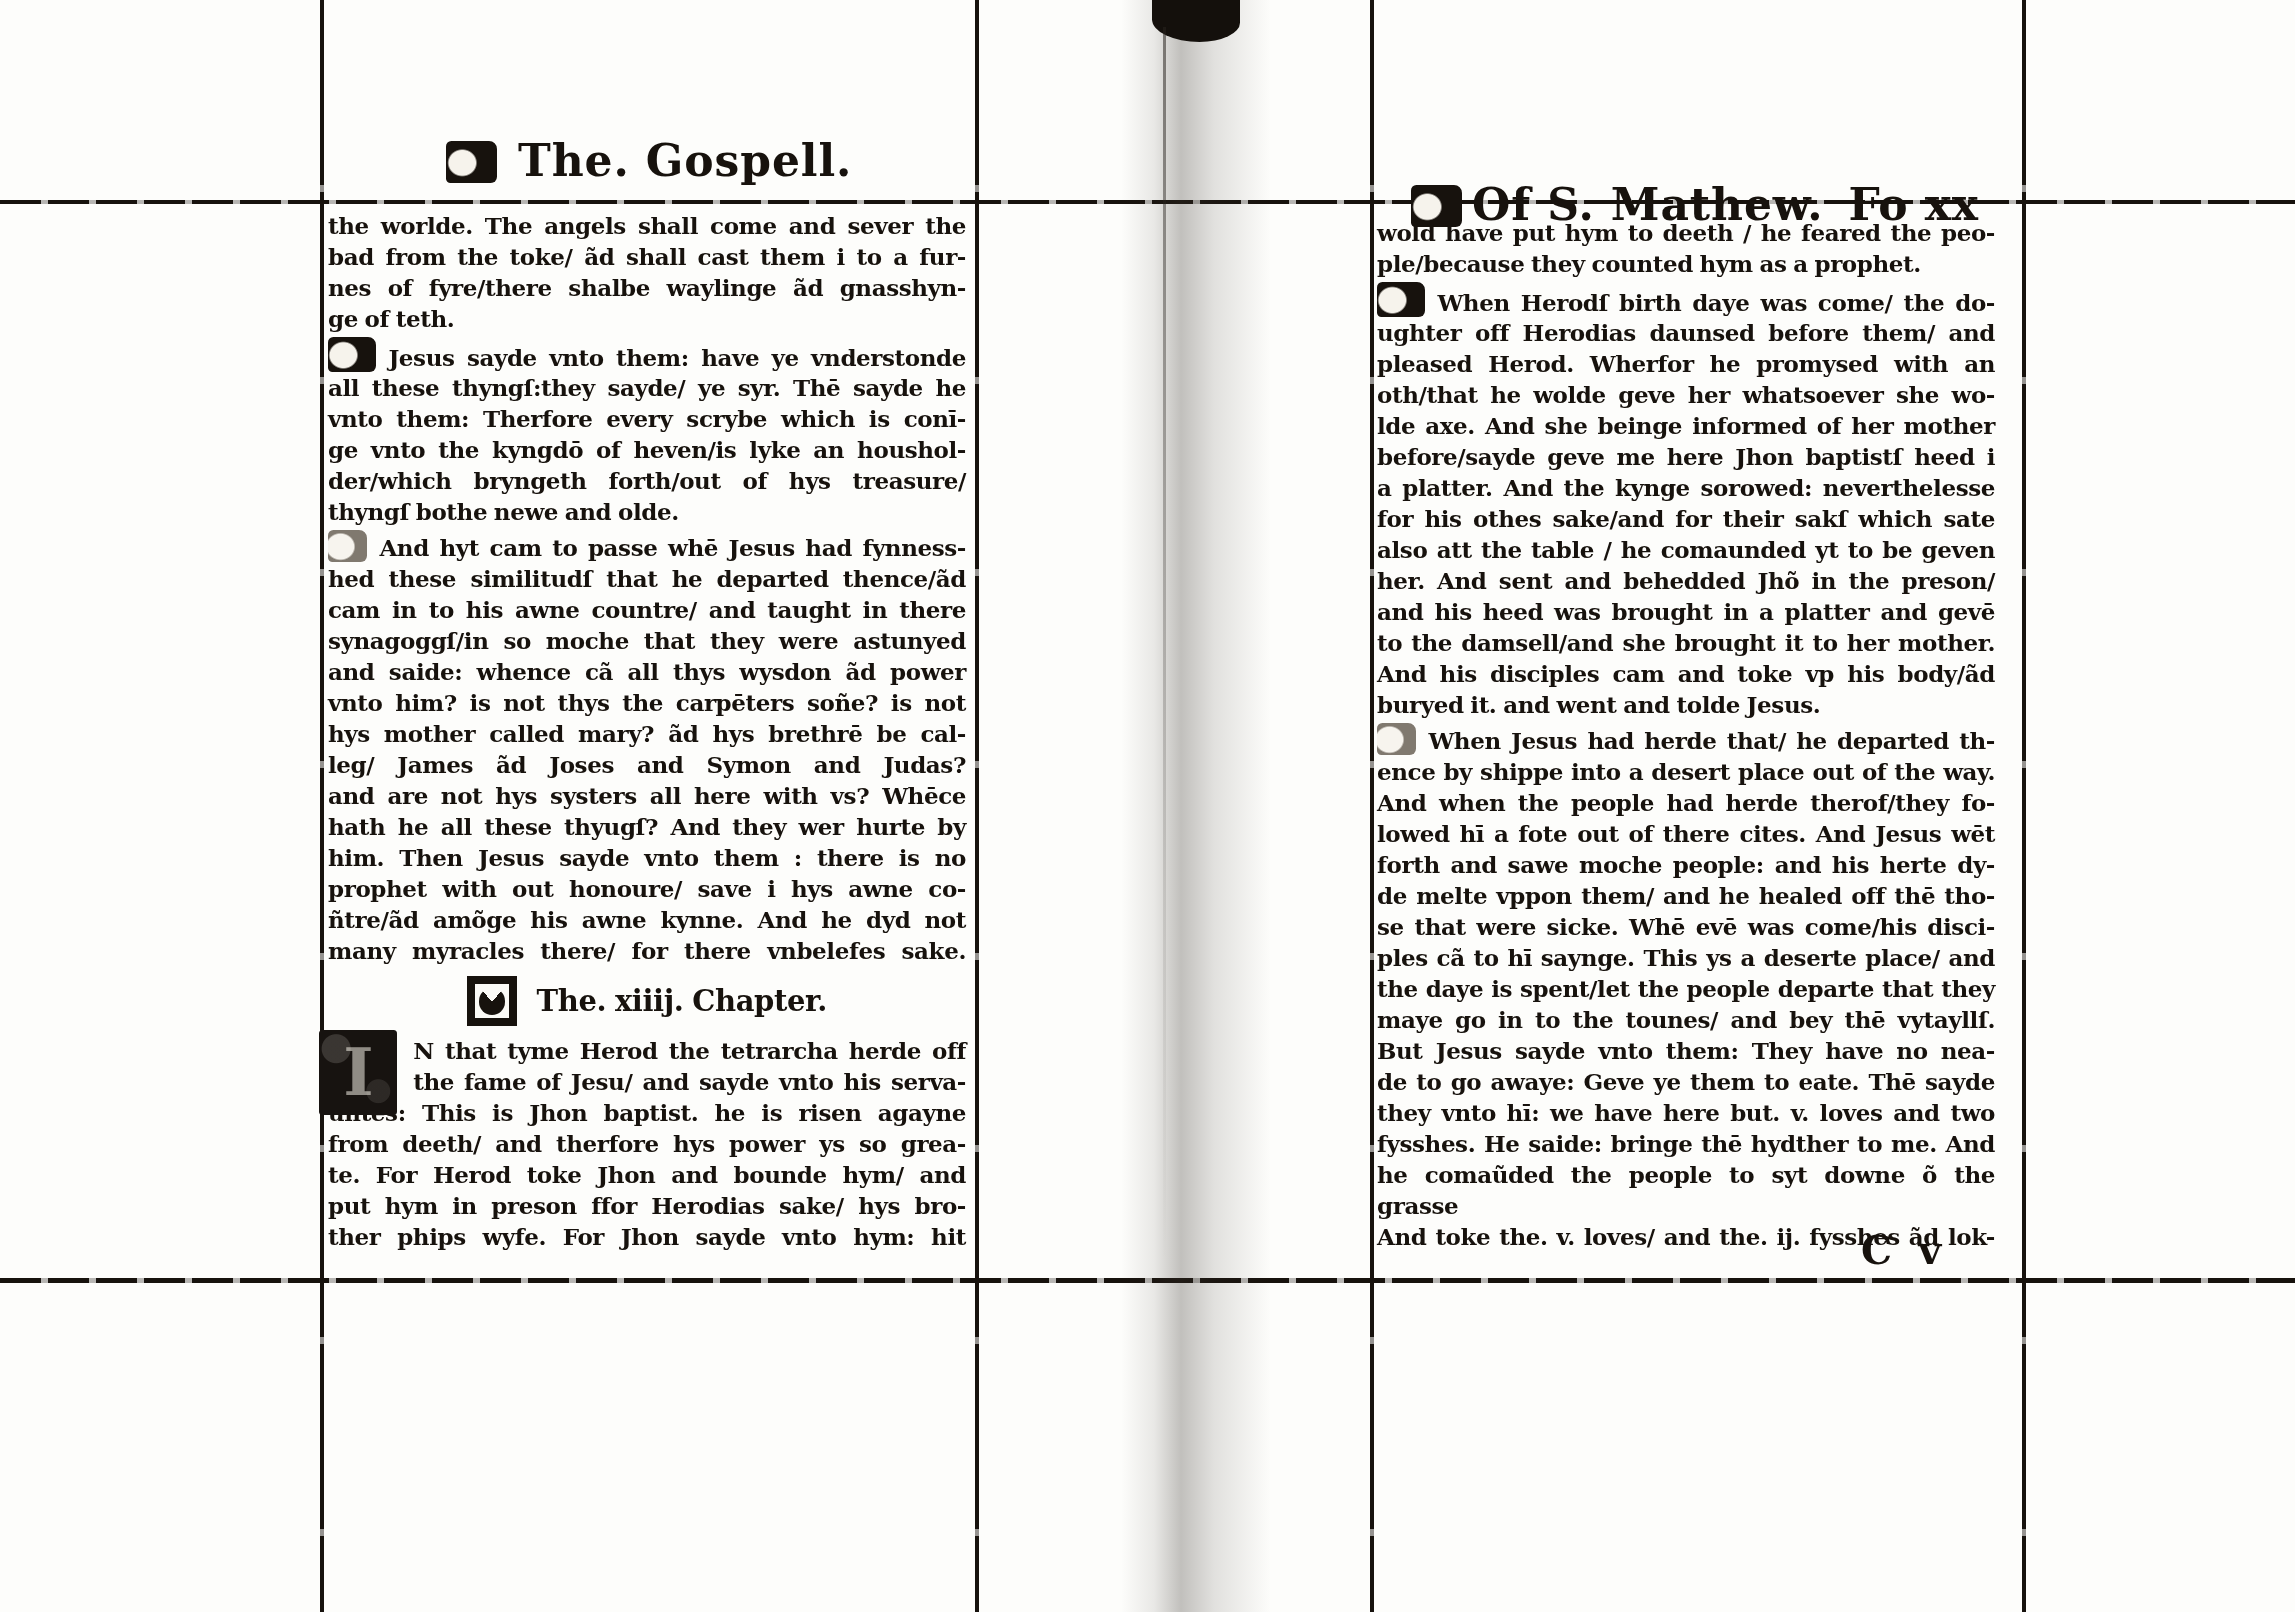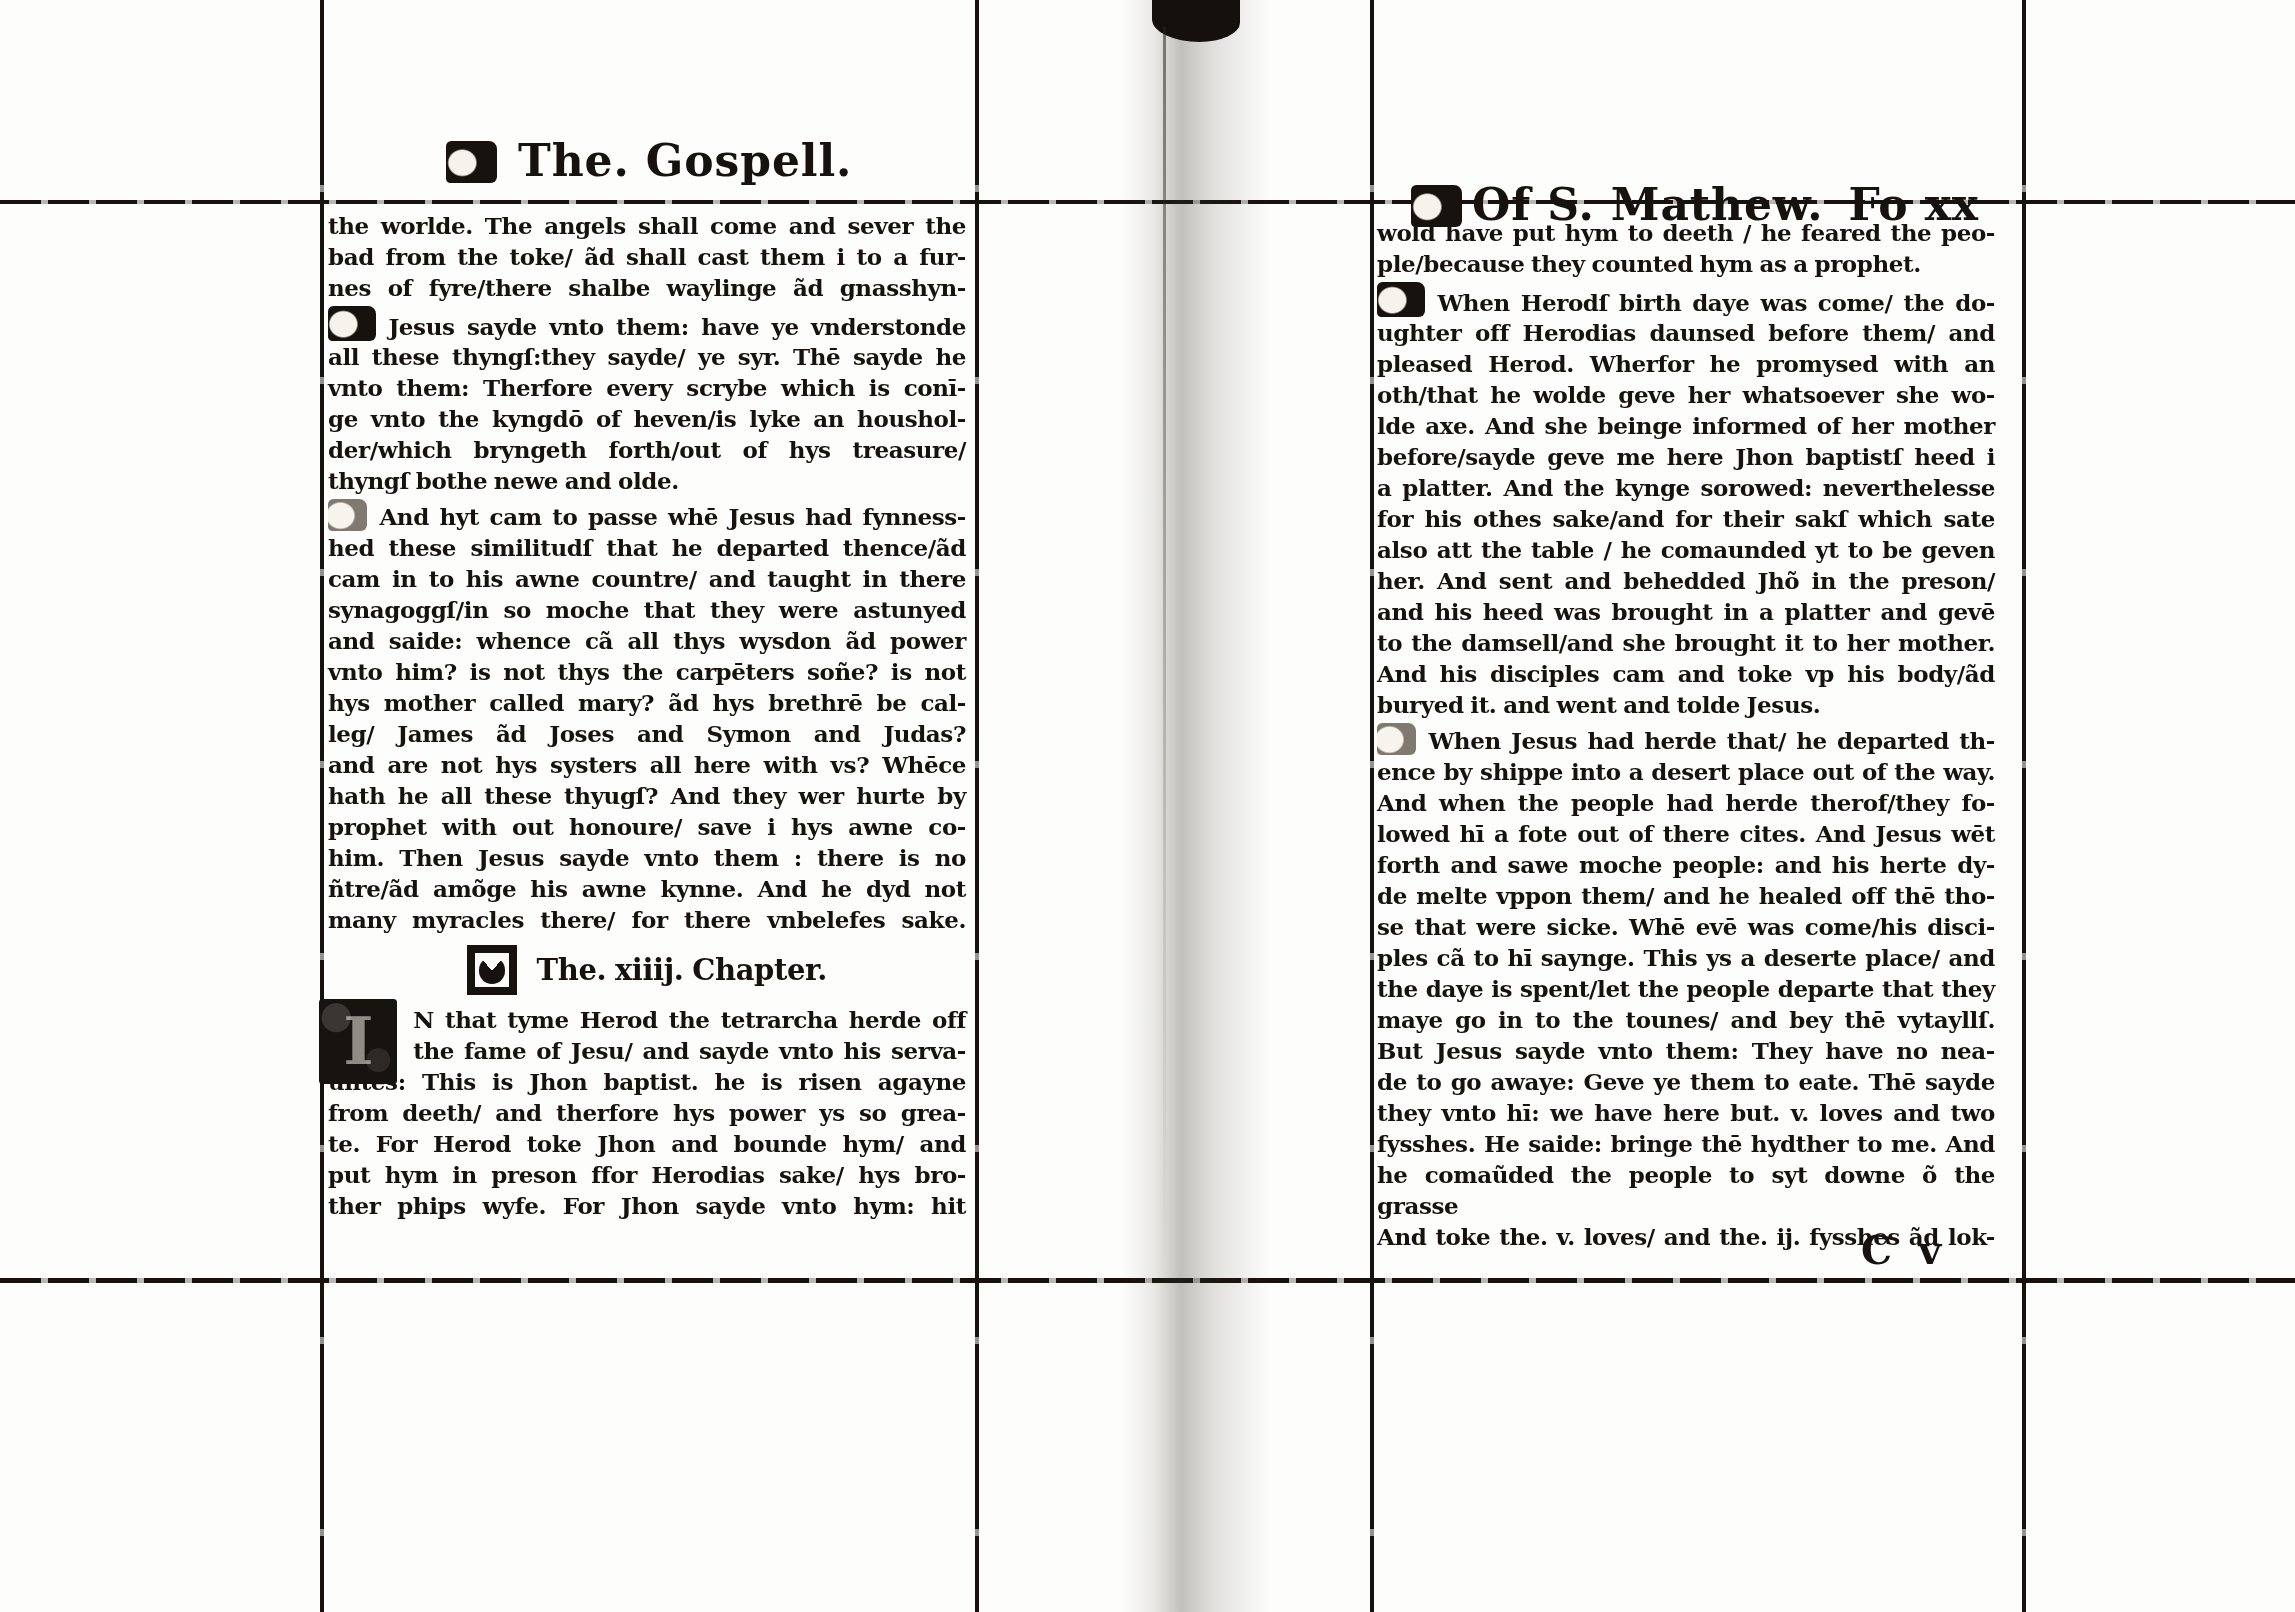--- a/index.html
+++ b/index.html
@@ -105,42 +105,43 @@
   <div>
     <div class="page-header header-left">
       <span class="pilcrow"></span>
       <span class="title">The. Gospell.</span>
     </div>
     <div class="column col-left">
         <div class="para">
           <div class="line">the worlde. The angels shall come and sever the</div>
           <div class="line">bad from the toke/ ãd shall cast them i to a fur-</div>
           <div class="line">nes of fyre/there shalbe waylinge ãd gnasshyn-</div>
+          <div class="line end">ge of teth.</div>
         </div>
         <div class="para">
           <div class="line"><span class="pilcrow"></span>Jesus sayde vnto them: have ye vnderstonde</div>
           <div class="line">all these thyngſ:they sayde/ ye syr. Thē sayde he</div>
           <div class="line">vnto them: Therfore every scrybe which is conī-</div>
           <div class="line">ge vnto the kyngdō of heven/is lyke an houshol-</div>
           <div class="line">der/which bryngeth forth/out of hys treasure/</div>
           <div class="line end">thyngſ bothe newe and olde.</div>
         </div>
         <div class="para">
           <div class="line"><span class="pilcrow faded"></span>And hyt cam to passe whē Jesus had fynness-</div>
           <div class="line">hed these similitudſ that he departed thence/ãd</div>
           <div class="line">cam in to his awne countre/ and taught in there</div>
           <div class="line">synagoggſ/in so moche that they were astunyed</div>
           <div class="line">and saide: whence cã all thys wysdon ãd power</div>
           <div class="line">vnto him? is not thys the carpēters soñe? is not</div>
           <div class="line">hys mother called mary? ãd hys brethrē be cal-</div>
           <div class="line">leg/ James ãd Joses and Symon and Judas?</div>
           <div class="line">and are not hys systers all here with vs? Whēce</div>
           <div class="line">hath he all these thyugſ? And they wer hurte by</div>
+          <div class="line">him. Then Jesus sayde vnto them : there is no</div>
           <div class="line">prophet with out honoure/ save i hys awne co-</div>
-          <div class="line">him. Then Jesus sayde vnto them : there is no</div>
           <div class="line">ñtre/ãd amõge his awne kynne. And he dyd not</div>
           <div class="line">many myracles there/ for there vnbelefes sake.</div>
         </div>
         <div class="chapter-heading">
           <span class="boxed-pilcrow">
             <span class="crescent"></span>
           </span>
           <span>The. xiiij. Chapter.</span>
         </div>
         <div class="para">

